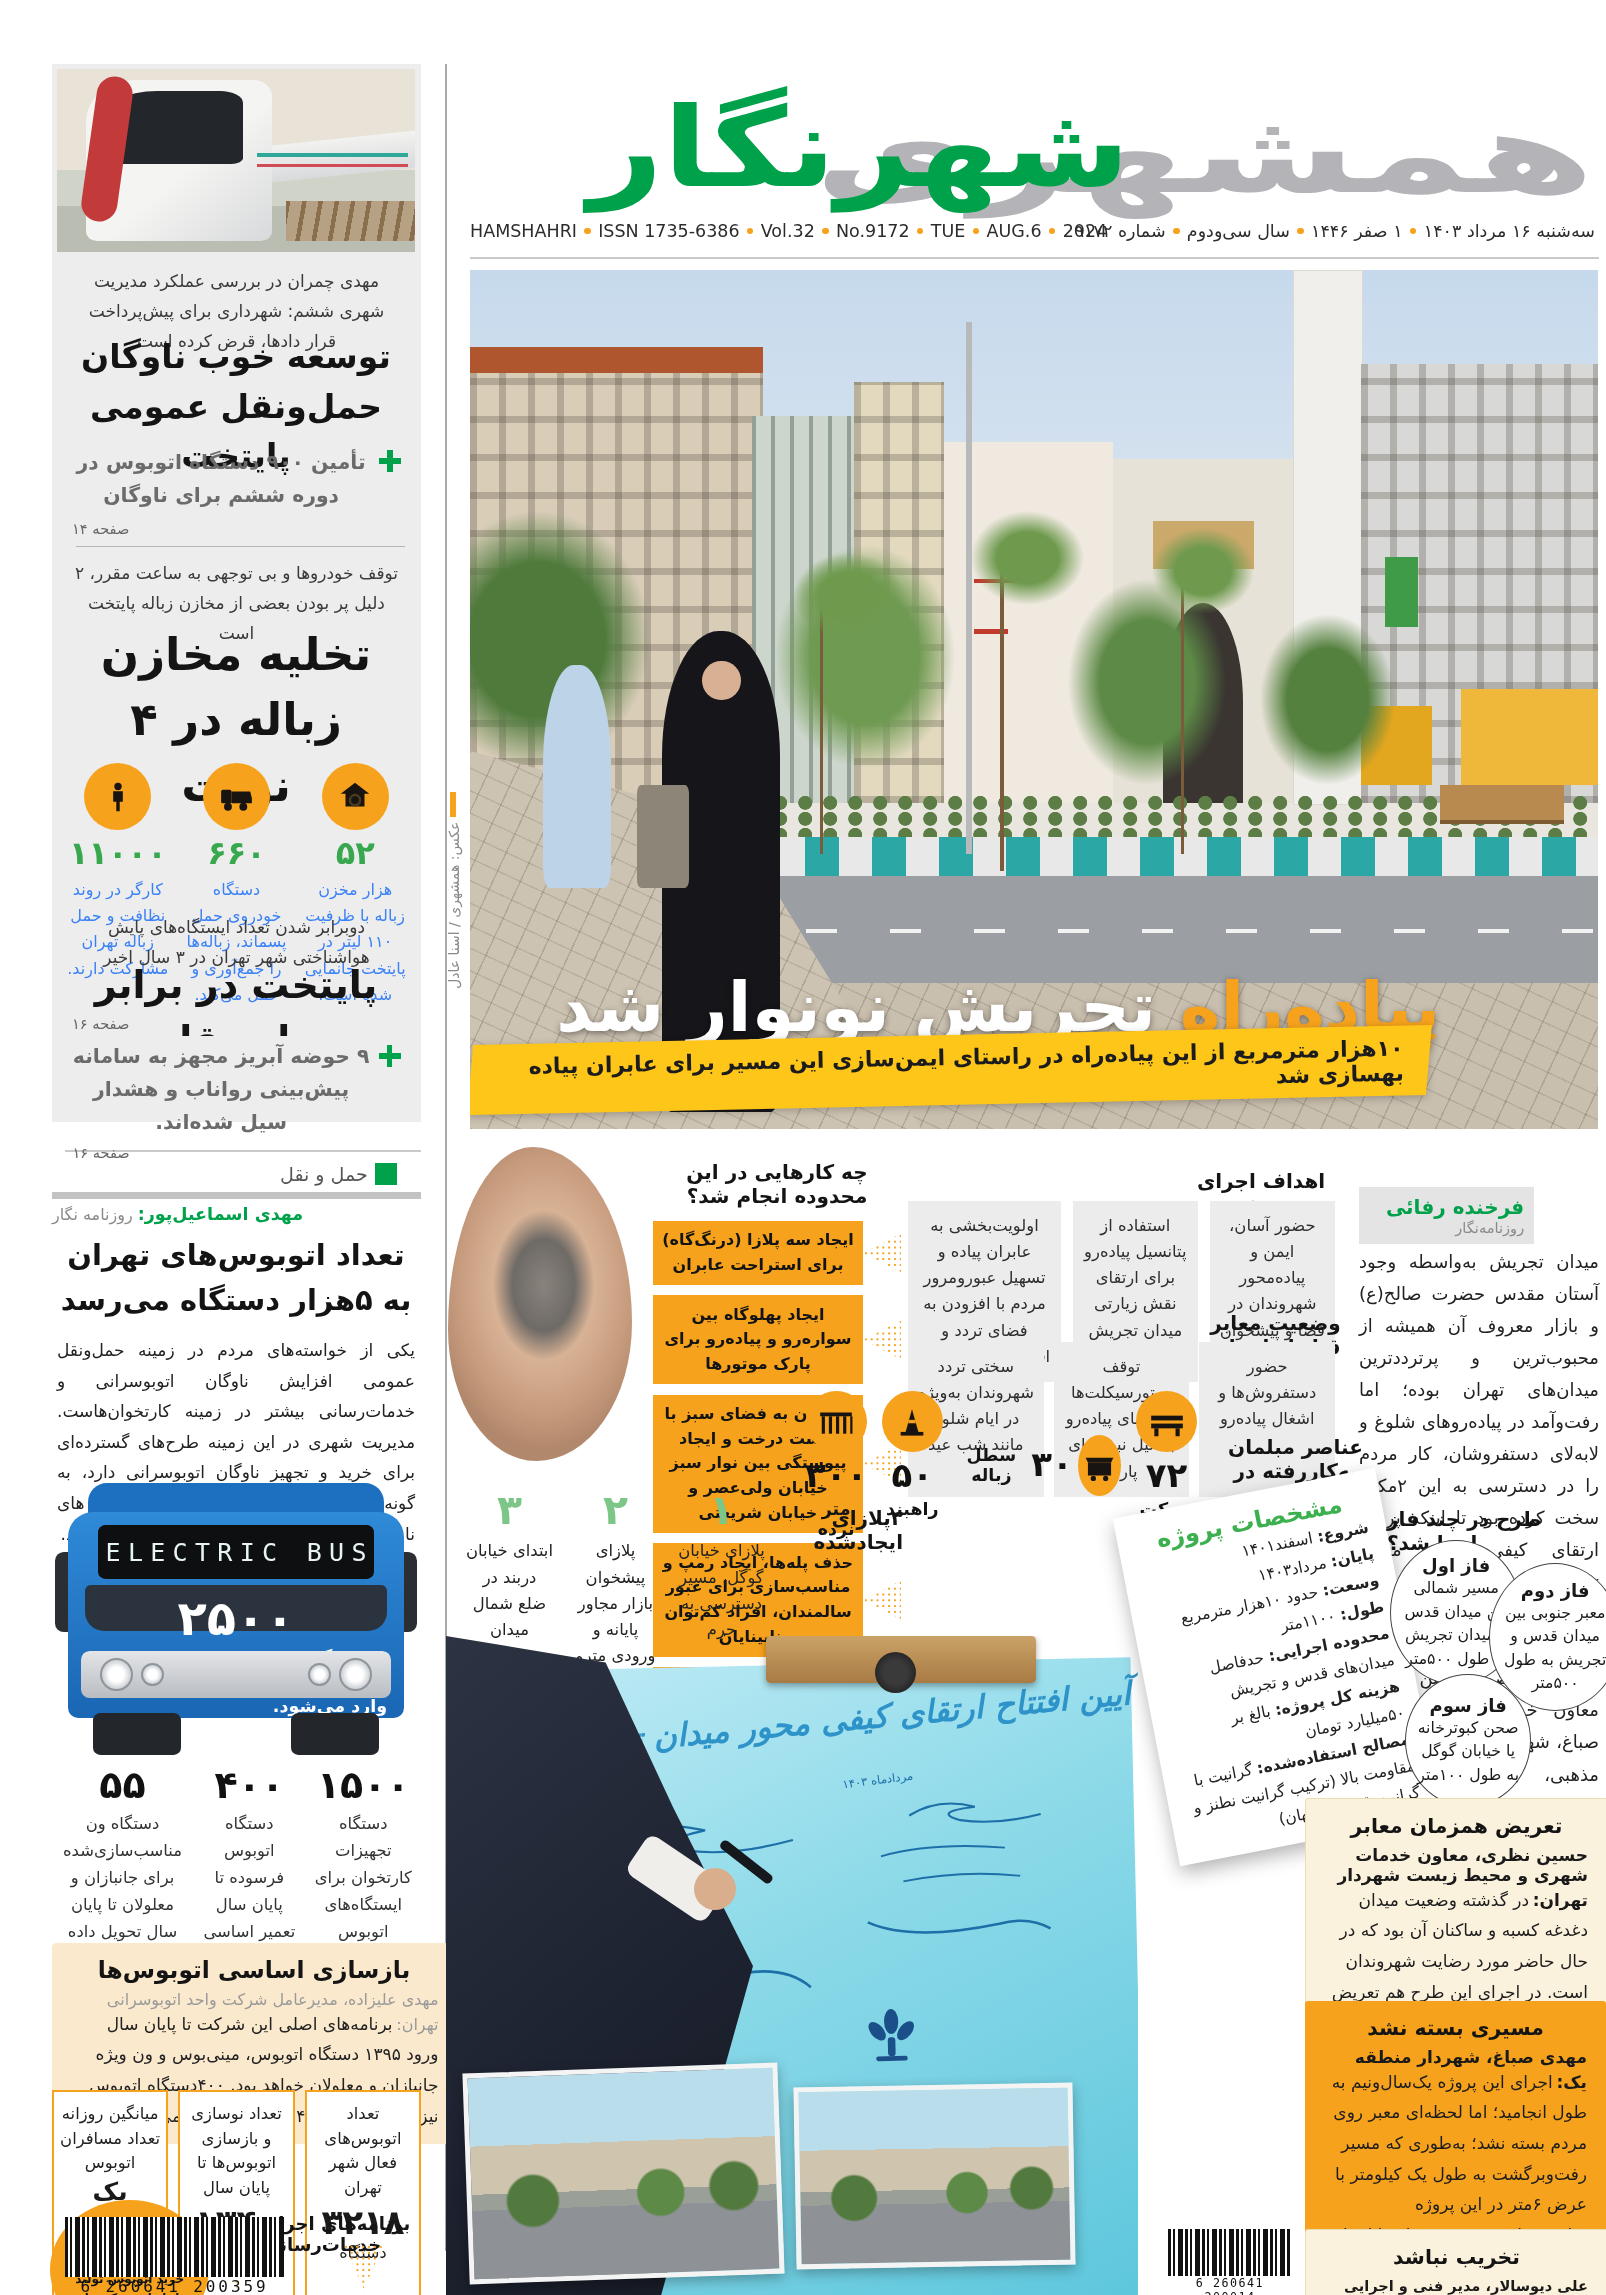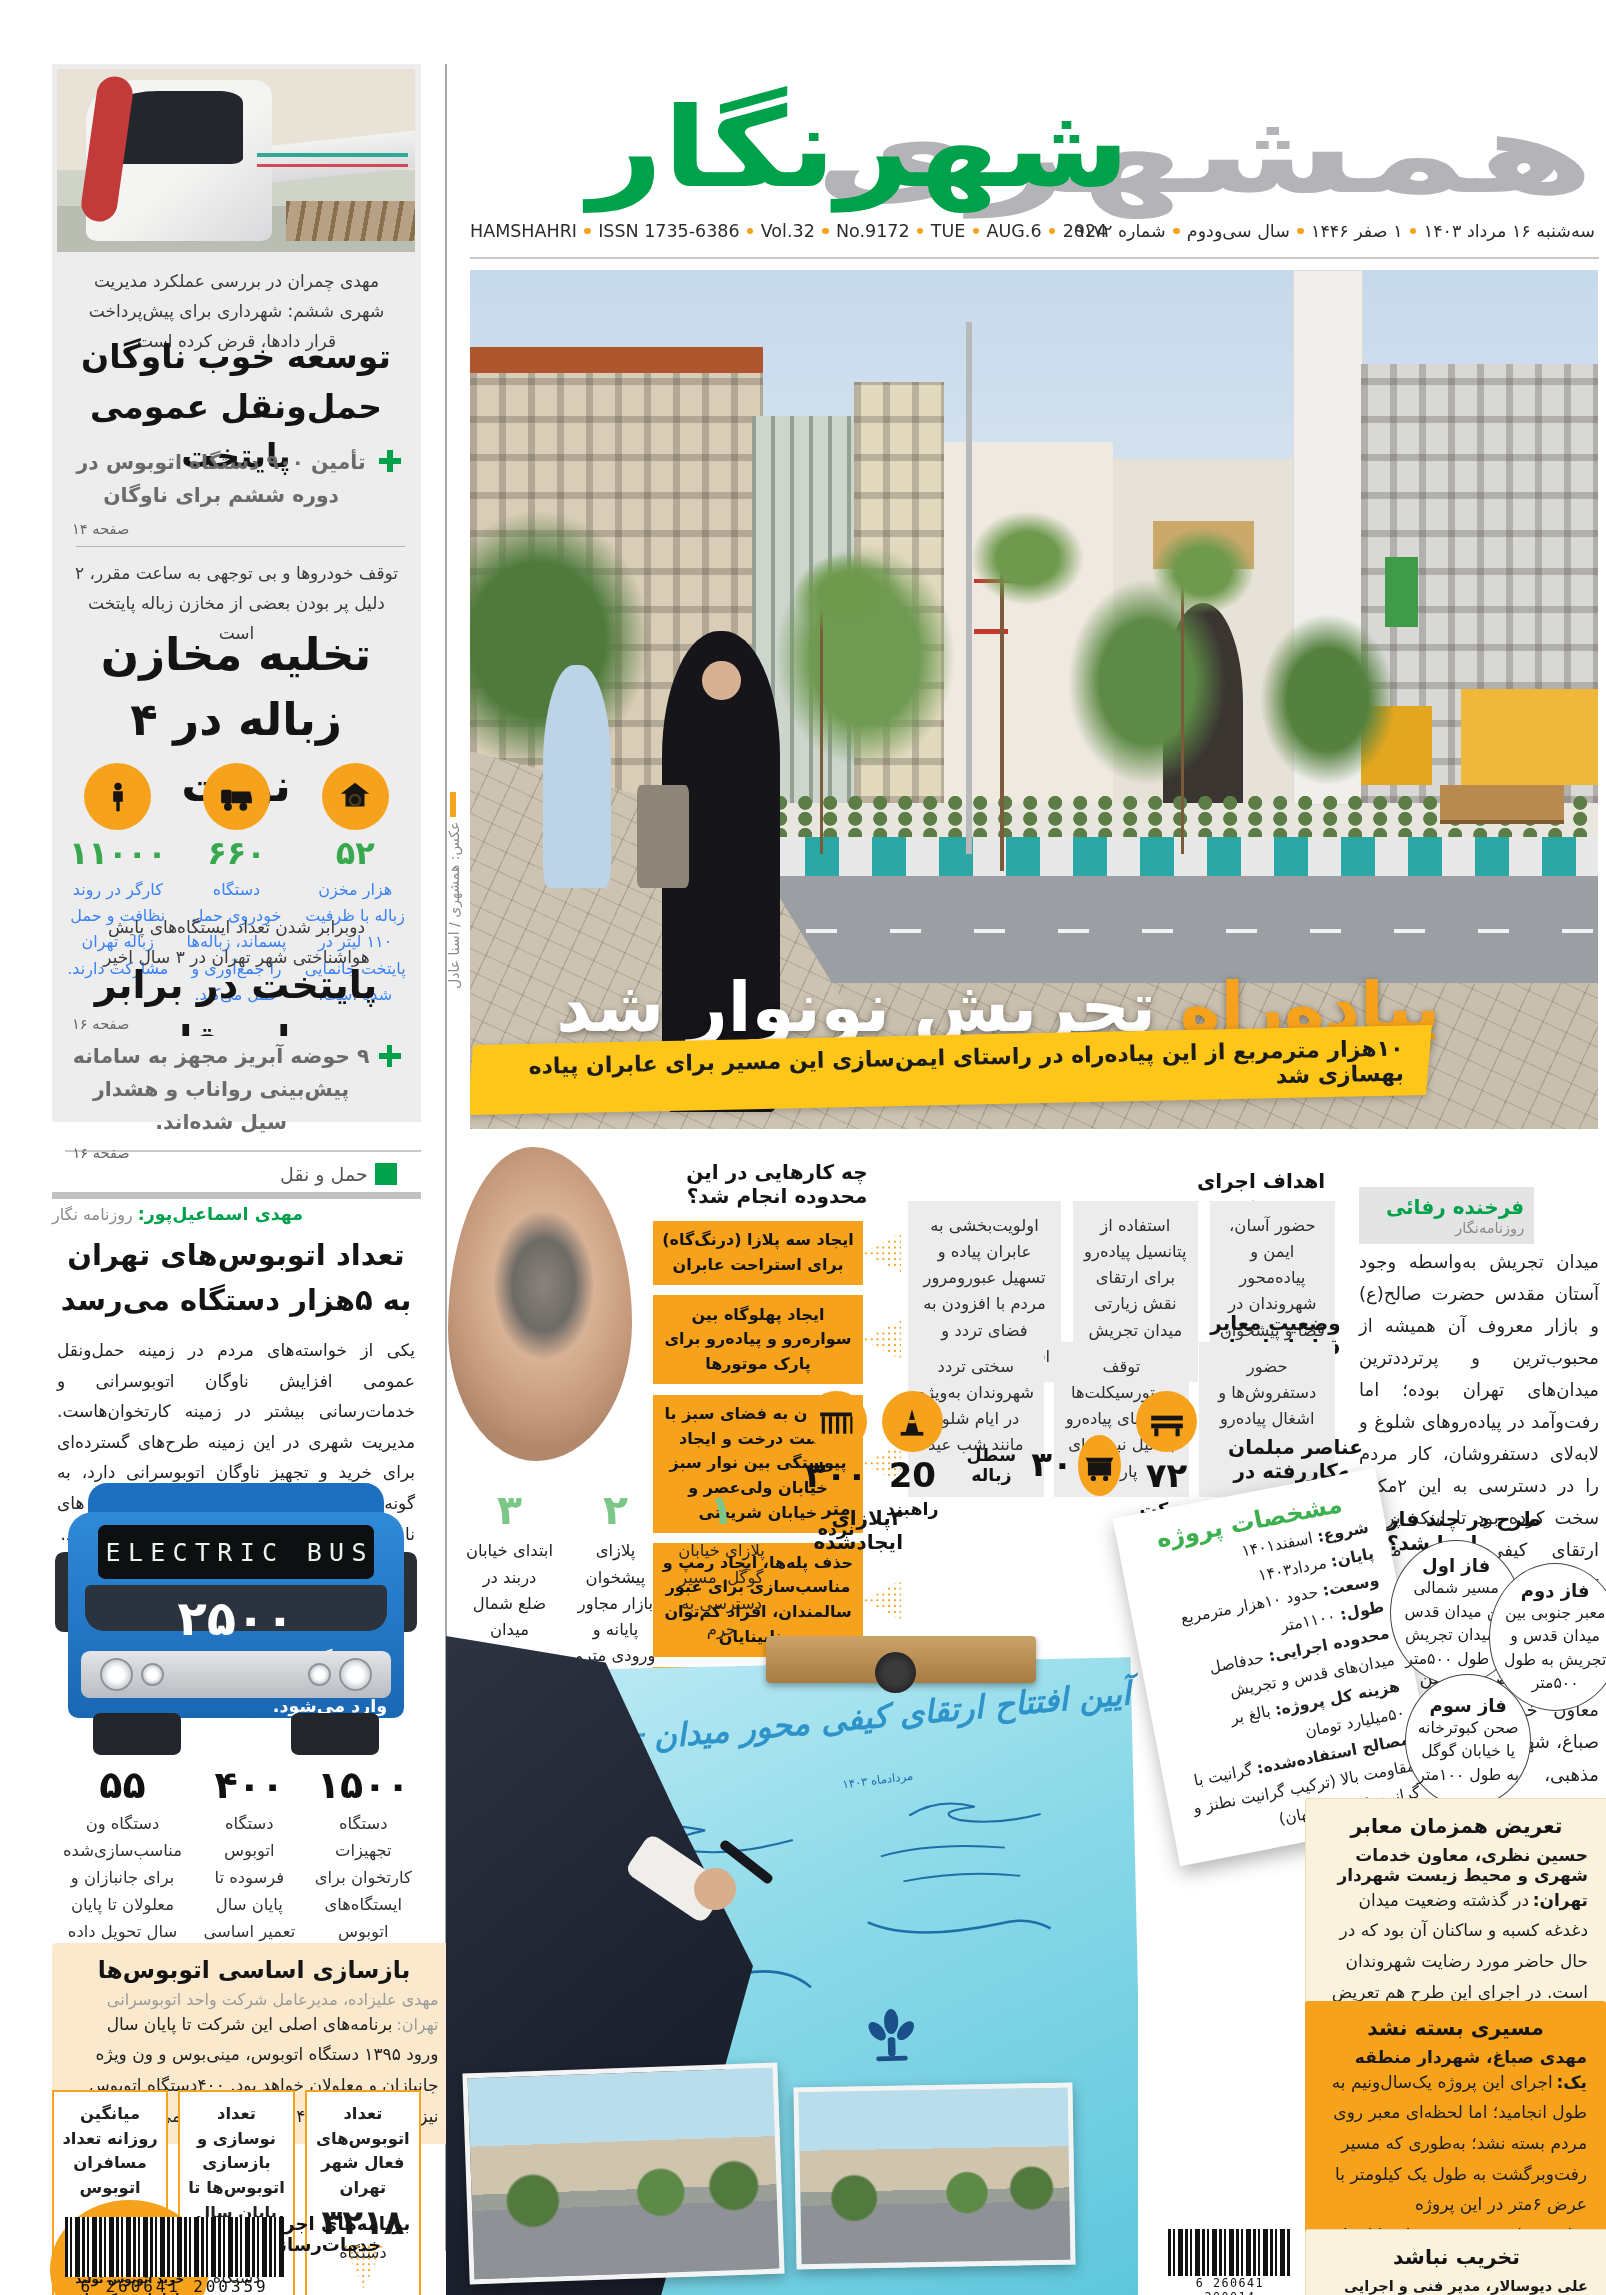--- a/index.html
+++ b/index.html
@@ -57,21 +57,21 @@
   .lamp{width:29px;height:29px;border-radius:50%;background:radial-gradient(#fff 35%,#cdd2d6 70%,#9aa0a6);border:2.2px solid #8f959b;}
   .lamp.sm{width:19px;height:19px;}
   .bus-wheel{position:absolute;bottom:0;width:88px;height:42px;background:#23262a;border-radius:7.3px;}
   .mini-stat-num{font-size:38px;font-weight:bold;color:#111;text-align:center;line-height:1;}
   .mini-stat-cap{font-size:16.4px;color:#333;line-height:1.65;text-align:center;}
   .cream-box{background:#fbe9cd;border-radius:4.4px;}
   .cream-title{font-size:23.4px;font-weight:bold;color:#141414;}
   .cream-speaker{color:#9a9a9a;font-size:16px;}
   .cream-body{font-size:17px;line-height:1.8;color:#222;text-align:justify;}
   .counter{border:2.9px solid #F6A21C;background:#fff;text-align:center;padding:10.2px 5.8px;}
-  .counter .lbl{font-size:16.4px;line-height:1.5;color:#222;font-weight:bold;}
+  .counter .lbl{font-size:16.4px;line-height:1.5;color:#222;}
   .counter .val{font-size:34px;font-weight:bold;line-height:1.25;}
   .counter .val.sm{font-size:25px;}
   .counter .unit{font-size:16px;color:#222;}
   .prog-title{font-size:18px;font-weight:bold;color:#141414;text-align:center;}
   .down-tri{background:radial-gradient(#F6A21C 1.2px,transparent 1.3px);background-size:5.8px 5.8px;
             clip-path:polygon(50% 100%,2% 0,98% 0);width:42px;height:45px;}
   .prog-item{font-size:17px;line-height:1.65;text-align:center;color:#222;}
   .supply{background:#F6A21C;border-radius:50%;text-align:center;color:#141414;}
   .supply .t{font-size:22px;font-weight:bold;}
   .supply .bd{font-size:16.4px;line-height:1.6;font-weight:bold;}
@@ -490,21 +490,21 @@
       <div class="furn-lbl">سطل زباله</div>
     </div>
     <div style="flex:1;display:flex;flex-direction:column;align-items:center;gap:5.8px;">
       <div class="ocircle" style="width:61px;height:61px;">
         <svg width="34" height="34" viewBox="0 0 24 24">
             <polygon points="12,3 16.5,19 7.5,19" fill="#181411"></polygon>
             <rect x="4" y="19" width="16" height="2.6" fill="#181411"></rect>
             <rect x="9.4" y="10.5" width="5.2" height="2.4" fill="#F6A21C"></rect>
           </svg>
       </div>
-      <div class="furn-num">20</div>
+      <div class="furn-num">۵۰</div>
       <div class="furn-lbl">راهبند</div>
     </div>
     <div style="flex:1;display:flex;flex-direction:column;align-items:center;gap:5.8px;padding-left:35px;">
       <div class="ocircle" style="width:61px;height:61px;">
         <svg width="38" height="38" viewBox="0 0 24 24">
             <rect x="2" y="6" width="20" height="2.4" fill="#181411"></rect>
             <rect x="3" y="8.4" width="2" height="11" fill="#181411"></rect>
             <rect x="7.5" y="8.4" width="2" height="11" fill="#181411"></rect>
             <rect x="12" y="8.4" width="2" height="11" fill="#181411"></rect>
             <rect x="16.5" y="8.4" width="2" height="11" fill="#181411"></rect>

